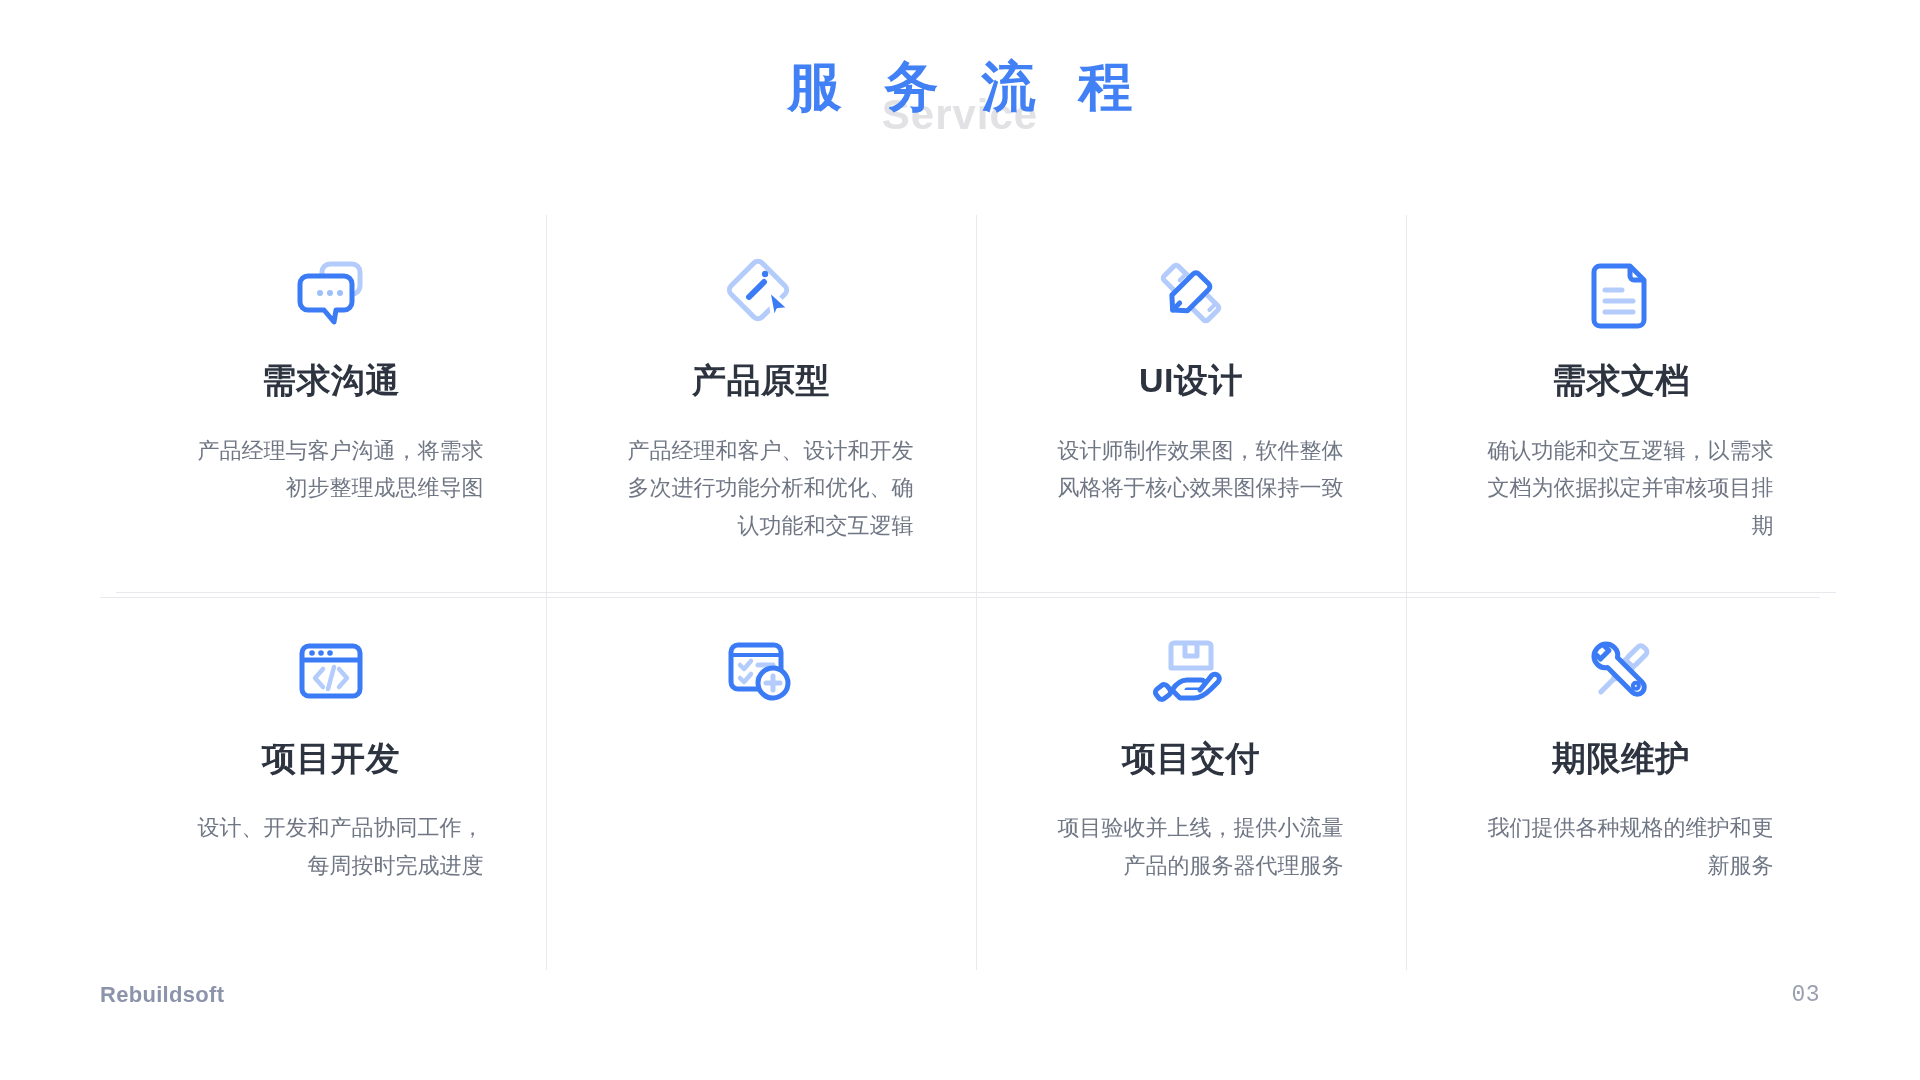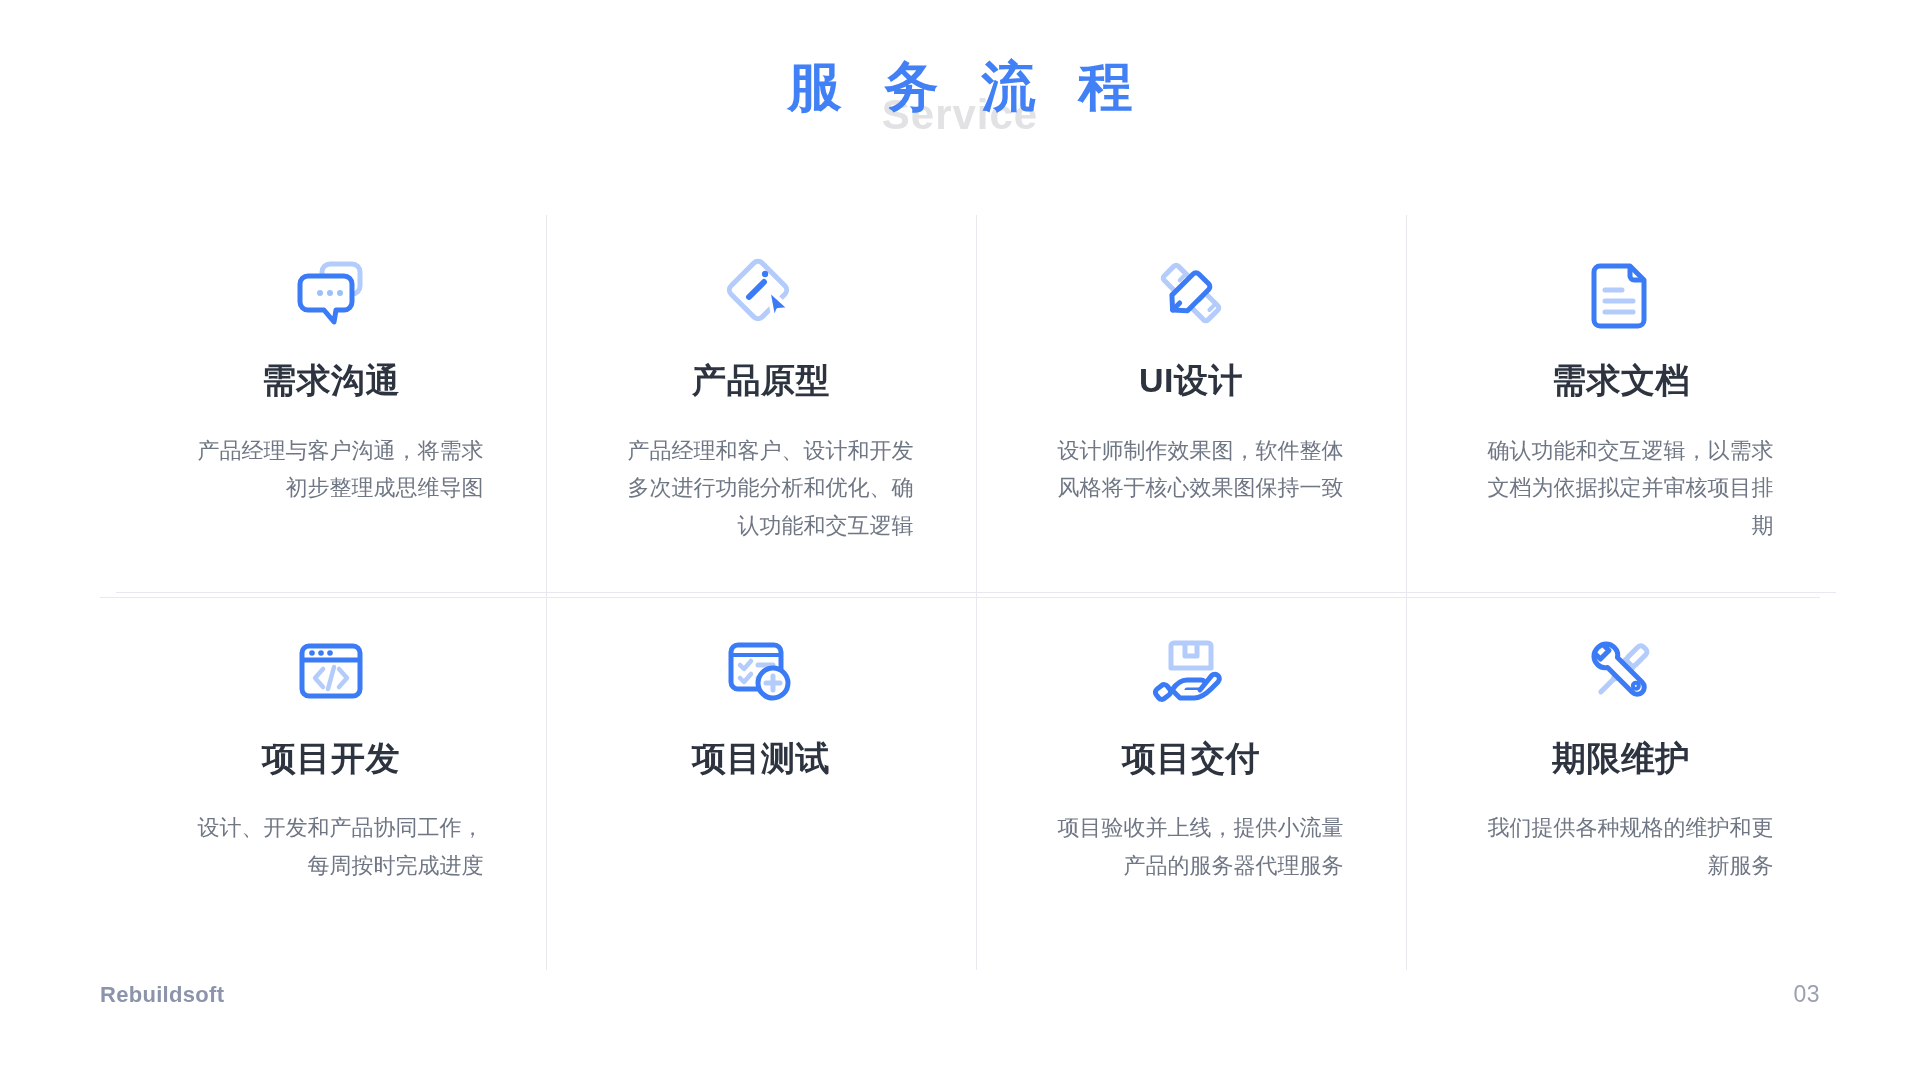--- a/index.html
+++ b/index.html
@@ -115,20 +115,21 @@
     font-weight:bold;
     color:#8c94ab;
     letter-spacing:0.3px;
   }
   .footer-page {
     position:absolute;
     right:100px; bottom:72px;
     font-size:23px;
     color:#9aa0b0;
     letter-spacing:0.5px;
+    font-family:Liberation Mono, monospace;
   }
 </style>
 </head>
 <body>
 
 <div class="slide">
 
   <div class="header">
     <div class="header-title">服 务 流 程</div>
     <div class="header-sub">Service</div>
@@ -217,21 +218,20 @@
           <rect x="13" y="17" width="50" height="44" rx="7" stroke="#3b7cf6" stroke-width="5" fill="#fff"></rect>
           <path d="M13 27h50" stroke="#3b7cf6" stroke-width="4"></path>
           <path d="M22 37l4 4 7-8" stroke="#b4ccfb" stroke-width="4.5" stroke-linecap="round" stroke-linejoin="round"></path>
           <path d="M22 50l4 4 7-8" stroke="#b4ccfb" stroke-width="4.5" stroke-linecap="round" stroke-linejoin="round"></path>
           <path d="M40 37h15" stroke="#b4ccfb" stroke-width="5" stroke-linecap="round"></path>
           <path d="M40 50h15" stroke="#b4ccfb" stroke-width="5" stroke-linecap="round"></path>
           <circle cx="55" cy="55" r="15" fill="#fff" stroke="#3b7cf6" stroke-width="5"></circle>
           <path d="M55 48v14M48 55h14" stroke="#b4ccfb" stroke-width="5" stroke-linecap="round"></path>
         </svg>
       </div>
-      <div class="card-title">项目测试</div>
     </div>
 
     <div class="cell sep-left">
       <div class="icon-wrap">
         <svg width="86" height="86" viewBox="0 0 86 86" fill="none">
           <path d="M26 15h34a3 3 0 0 1 3 3v22H23V18a3 3 0 0 1 3-3z" stroke="#b4ccfb" stroke-width="5" stroke-linejoin="round" fill="#fff"></path>
           <path d="M37 15v13h12V15" stroke="#b4ccfb" stroke-width="5" stroke-linejoin="round"></path>
           <path d="M24 62c4-6 9-10 15-10h14a5 5 0 0 1 0 10H39" stroke="#3b7cf6" stroke-width="5" stroke-linecap="round" stroke-linejoin="round"></path>
           <path d="M24 62l8 8h14c7 0 12-4 17-9l7-7a4.5 4.5 0 0 0-6.4-6.4L52 62" stroke="#3b7cf6" stroke-width="5" stroke-linecap="round" stroke-linejoin="round" fill="#fff"></path>
           <rect x="8" y="58" width="14" height="12" rx="4" transform="rotate(-38 15 64)" stroke="#3b7cf6" stroke-width="5"></rect>

